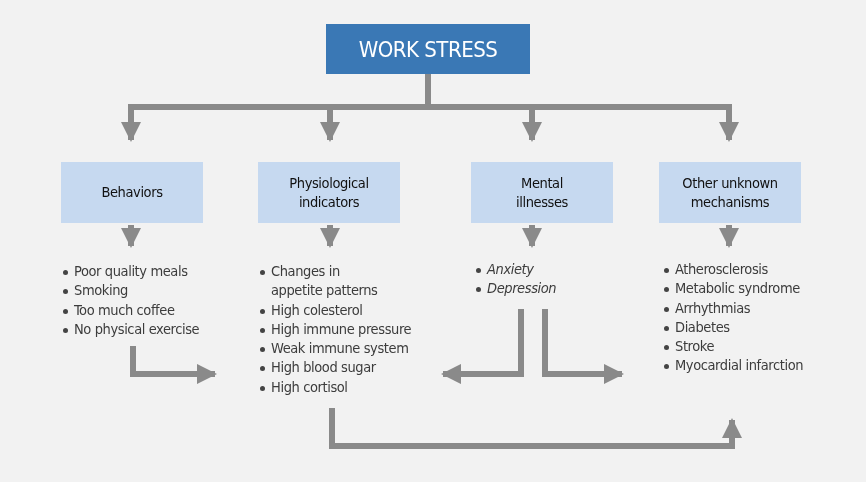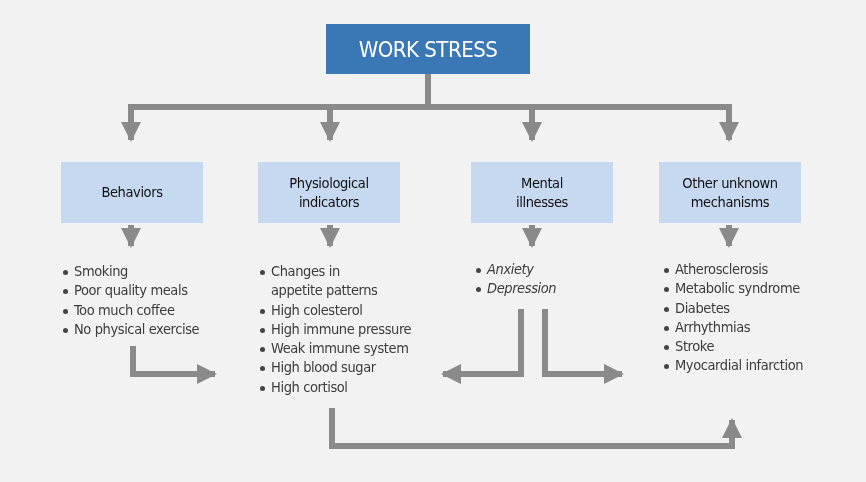--- a/index.html
+++ b/index.html
@@ -75,22 +75,22 @@
   <div class="cat-box" style="left:471px;">
     <span>Mental
 illnesses</span>
   </div>
   <div class="cat-box" style="left:659px;">
     <span>Other unknown
 mechanisms</span>
   </div>
 
   <ul class="list" style="left:63px; top:262px;">
+    <li><span class="bullet"></span><span>Poor quality meals</span></li>
     <li><span class="bullet"></span><span>Smoking</span></li>
-    <li><span class="bullet"></span><span>Poor quality meals</span></li>
     <li><span class="bullet"></span><span>Too much coffee</span></li>
     <li><span class="bullet"></span><span>No physical exercise</span></li>
   </ul>
 
   <ul class="list" style="left:260px; top:262px;">
     <li><span class="bullet"></span><span>Changes in
 appetite patterns</span></li>
     <li><span class="bullet"></span><span>High colesterol</span></li>
     <li><span class="bullet"></span><span>High immune pressure</span></li>
     <li><span class="bullet"></span><span>Weak immune system</span></li>
@@ -99,18 +99,18 @@
   </ul>
 
   <ul class="list" style="left:476px; top:260px;font-style:italic;">
     <li><span class="bullet"></span><span>Anxiety</span></li>
     <li><span class="bullet"></span><span>Depression</span></li>
   </ul>
 
   <ul class="list" style="left:664px; top:260px;">
     <li><span class="bullet"></span><span>Atherosclerosis</span></li>
     <li><span class="bullet"></span><span>Metabolic syndrome</span></li>
+    <li><span class="bullet"></span><span>Arrhythmias</span></li>
     <li><span class="bullet"></span><span>Diabetes</span></li>
-    <li><span class="bullet"></span><span>Arrhythmias</span></li>
     <li><span class="bullet"></span><span>Stroke</span></li>
     <li><span class="bullet"></span><span>Myocardial infarction</span></li>
   </ul>
 </div>
 
 </body></html>

